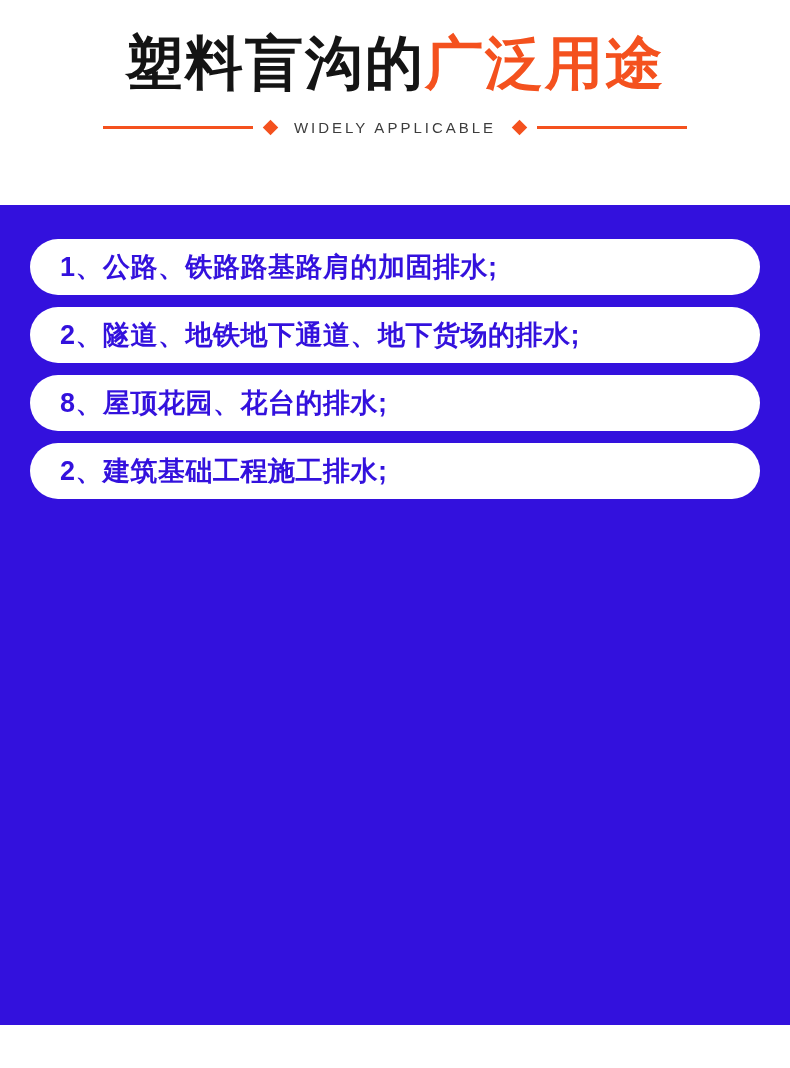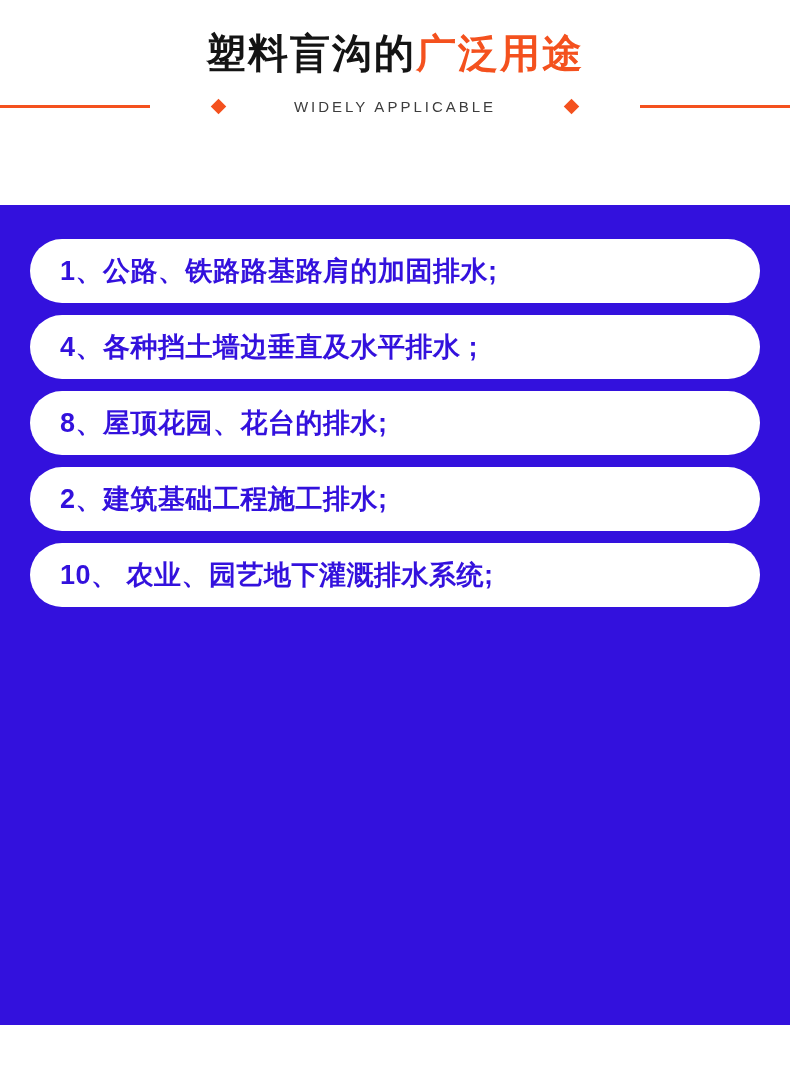--- a/index.html
+++ b/index.html
@@ -25,37 +25,37 @@
   .header {
     position: relative;
     height: 205px;
     background: #ffffff;
     box-sizing: border-box;
     padding-top: 30px;
   }
 
   .title-line {
     text-align: center;
-    font-size: 40px;
+    font-size: 58px;
     font-weight: bold;
     letter-spacing: 2px;
     line-height: 1.15;
     white-space: nowrap;
   }
   .title-black {
     color: #141414;
   }
   .title-orange {
     color: #f4511e;
   }
 
   .subtitle-row {
     display: flex;
     align-items: center;
-    justify-content: space-between;
+    justify-content: center;
     margin-top: 22px;
     gap: 10px;
   }
   .sub-line {
     height: 3px;
     width: 150px;
     background: #f4511e;
   }
   .sub-line.left { margin-right: 2px; }
   .sub-line.right { margin-left: 2px; }
@@ -87,21 +87,21 @@
 
   .item-list {
     display: flex;
     flex-direction: column;
     gap: 12px;
   }
 
   .item {
     background: #ffffff;
     border-radius: 34px;
-    height: 64px;
+    height: 56px;
     display: flex;
     align-items: center;
     padding: 0 30px;
     box-sizing: border-box;
   }
 
   .item-text {
     color: #3311dd;
     font-size: 27px;
     font-weight: bold;
@@ -134,38 +134,35 @@
     </div>
   </div>
 
   <div class="body-block">
     <div class="item-list">
 
       <div class="item">
         <span class="item-text">1、公路、铁路路基路肩的加固排水;</span>
       </div>
 
+      <div class="item">
+        <span class="item-text">2、隧道、地铁地下通道、地下货场的排水;</span>
+      </div>
 
 
-      <div class="item">
-        <span class="item-text">4、各种挡土墙边垂直及水平排水 ;</span>
-      </div>
 
 
 
 
       <div class="item">
         <span class="item-text">8、屋顶花园、花台的排水;</span>
       </div>
 
       <div class="item">
         <span class="item-text">2、建筑基础工程施工排水;</span>
       </div>
 
-      <div class="item">
-        <span class="item-text">10、 农业、园艺地下灌溉排水系统;</span>
-      </div>
 
     </div>
   </div>
 
   <div class="footer-strip"></div>
 </div>
 
 </body></html>

